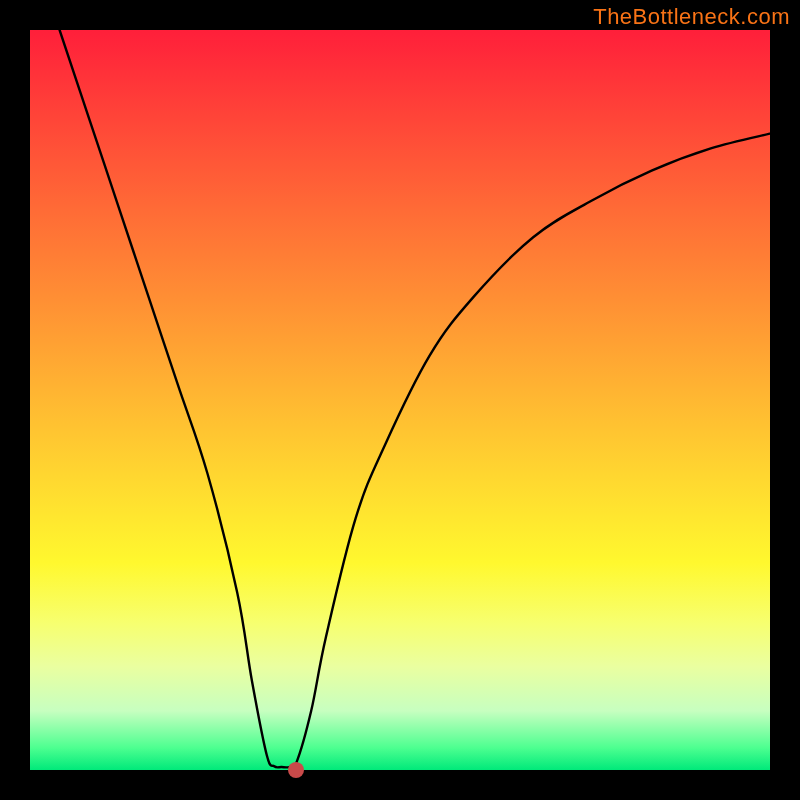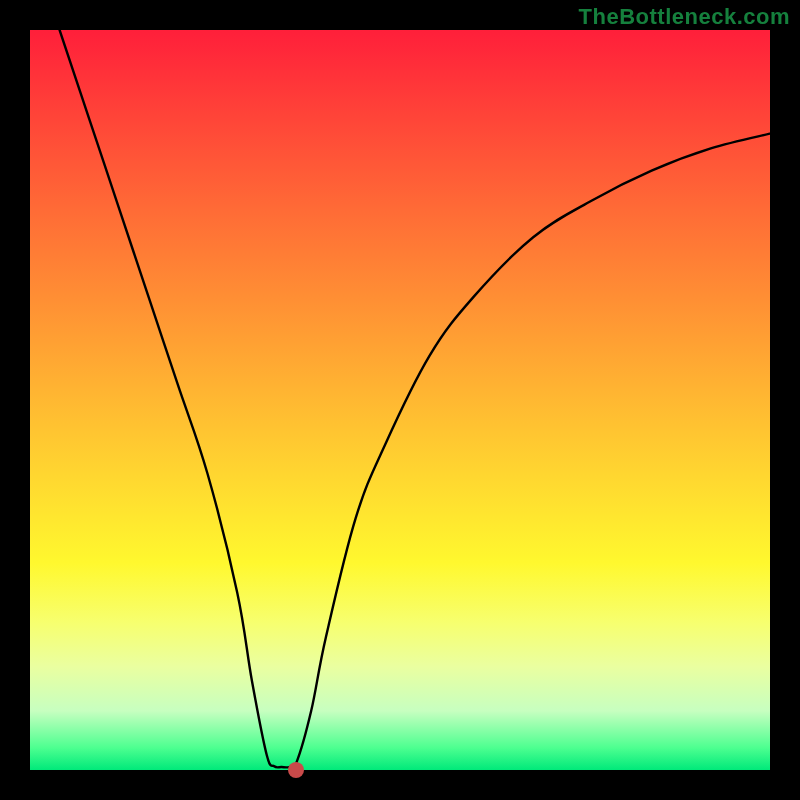--- a/index.html
+++ b/index.html
@@ -14,23 +14,23 @@
   .frame {
     position: relative;
     width: 800px;
     height: 800px;
     background: #000;
   }
   .watermark {
     position: absolute;
     top: 4px;
     right: 10px;
-    color: #15803d;
+    color: #f97316;
     font-size: 22px;
-    font-weight: 700;
+    font-weight: 400;
     letter-spacing: 0.5px;
     z-index: 10;
   }
   .plot-bg {
     position: absolute;
     left: 30px;
     top: 30px;
     width: 740px;
     height: 740px;
     background: linear-gradient(to bottom,

